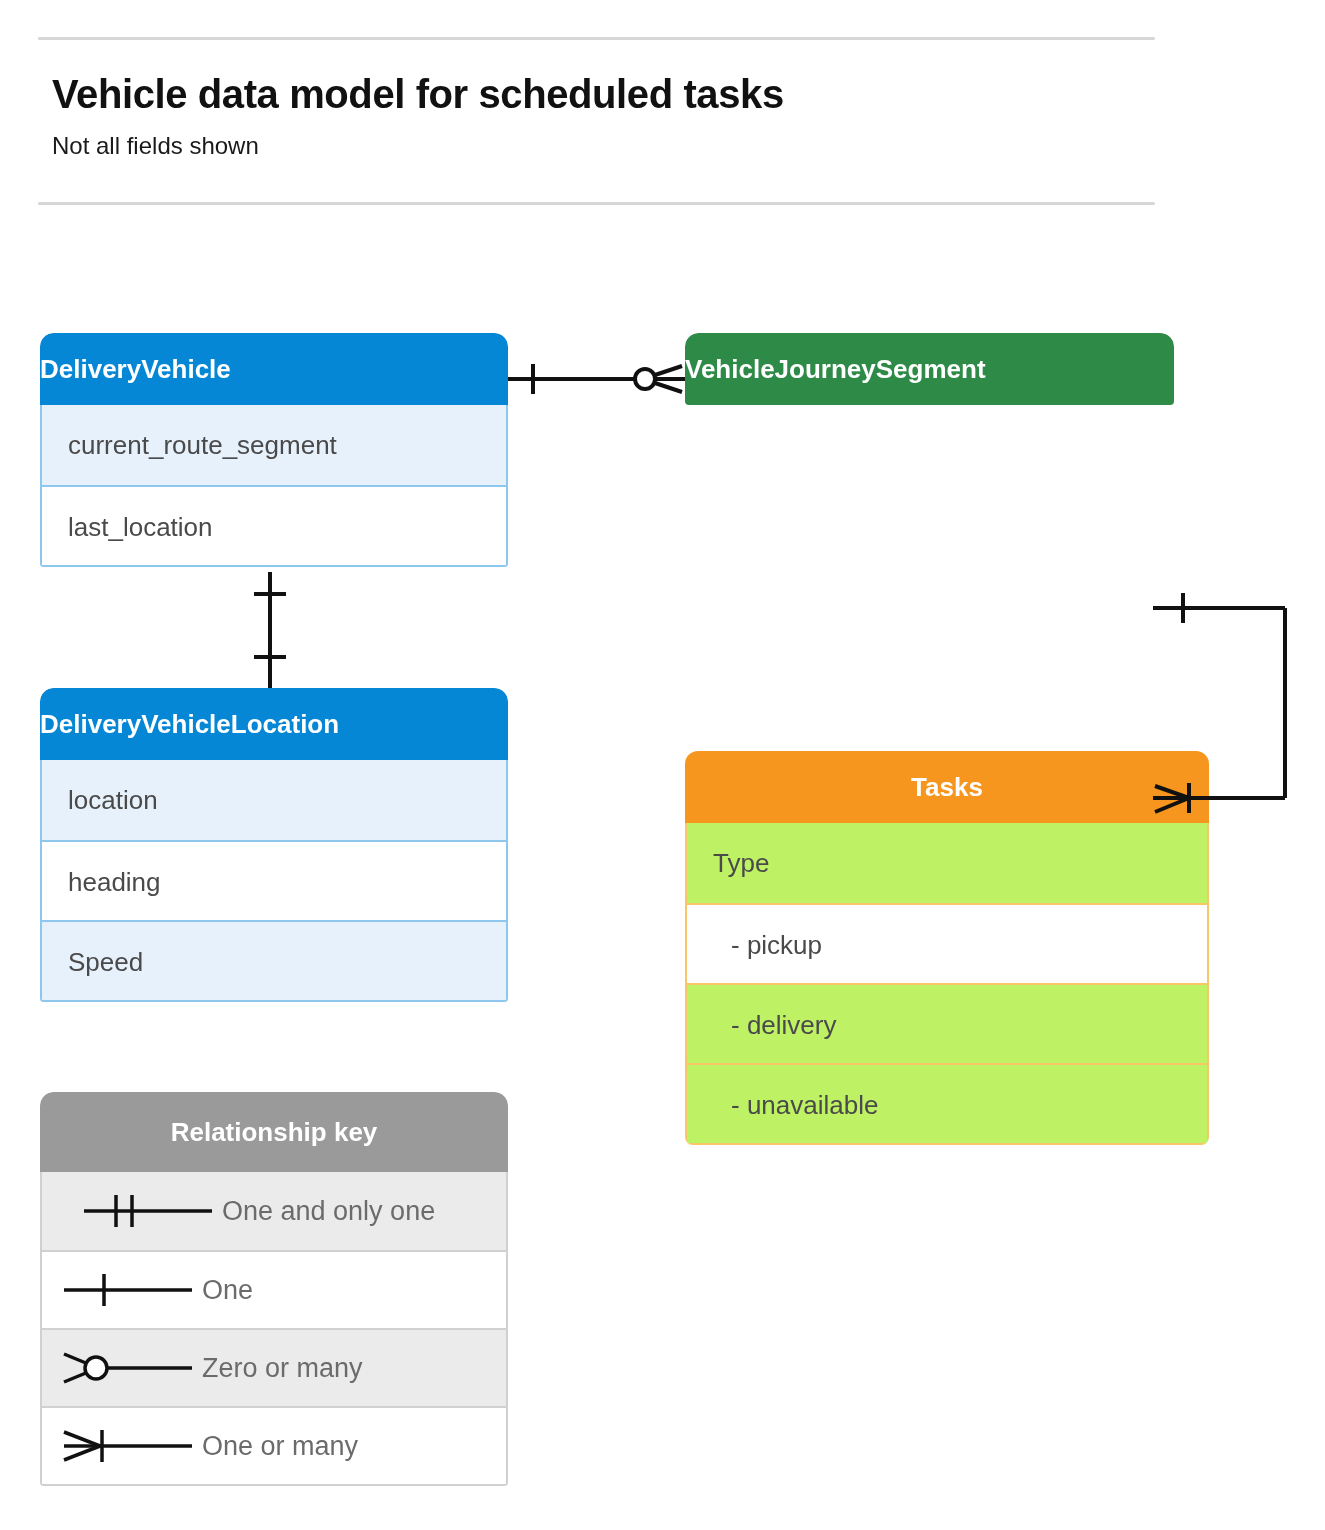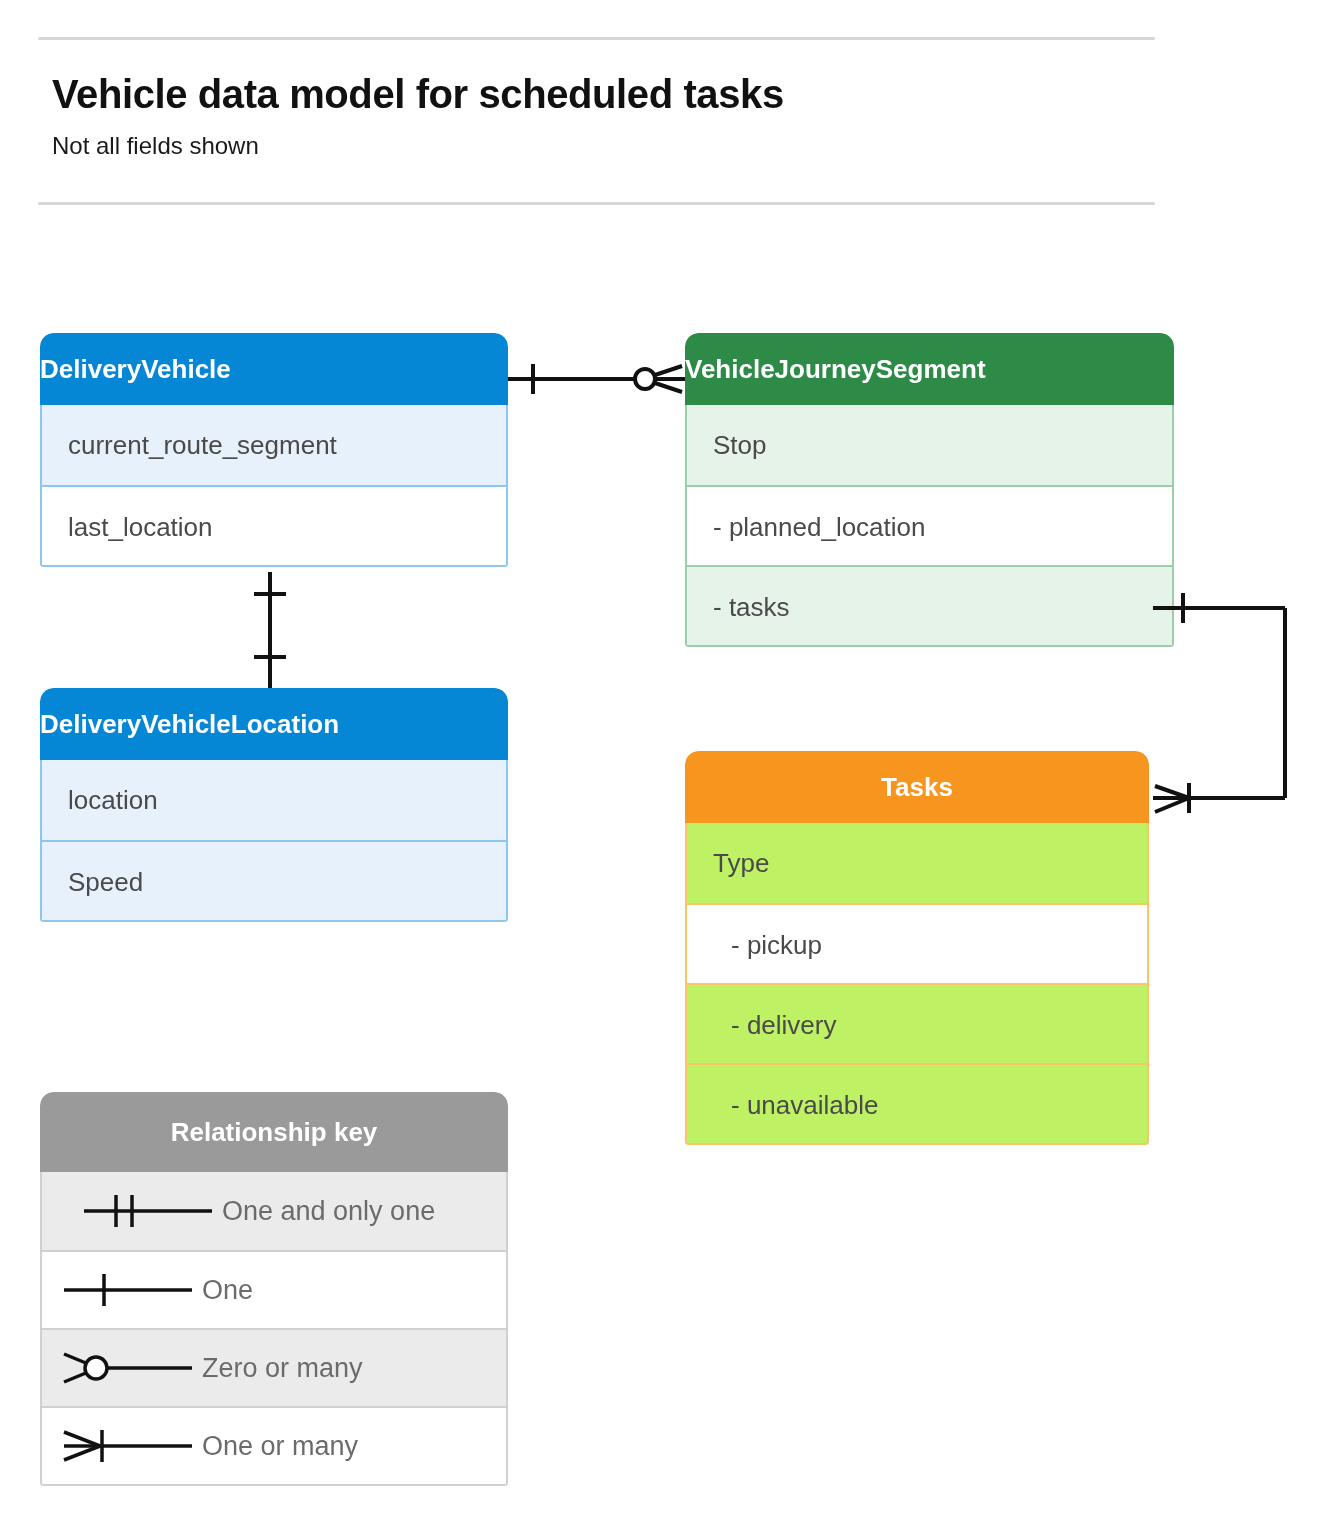--- a/index.html
+++ b/index.html
@@ -116,36 +116,32 @@
 <div class="entity e-blue" style="left:40px; top:333px; width:468px;">
   <div class="entity-header">DeliveryVehicle</div>
   <div class="entity-rows">
     <div class="row first alt">current_route_segment</div>
     <div class="row">last_location</div>
   </div>
 </div>
 
 <div class="entity e-green" style="left:685px; top:333px; width:489px;">
   <div class="entity-header">VehicleJourneySegment</div>
-  <div class="entity-rows">
-    <div class="row first alt">Stop</div>
-    <div class="row">-  planned_location</div>
-    <div class="row alt">- tasks</div>
-  </div>
 </div>
 
 <div class="entity e-blue" style="left:40px; top:688px; width:468px;">
   <div class="entity-header">DeliveryVehicleLocation</div>
   <div class="entity-rows">
     <div class="row first alt">location</div>
+    <div class="row">heading</div>
     <div class="row alt">Speed</div>
   </div>
 </div>
 
-<div class="entity e-orange" style="left:685px; top:751px; width:464px;">
+<div class="entity e-orange" style="left:685px; top:751px; width:524px;border-radius:8px;">
   <div class="entity-header">Tasks</div>
   <div class="entity-rows">
     <div class="row first alt">Type</div>
     <div class="row sub">-  pickup</div>
     <div class="row sub alt">-  delivery</div>
     <div class="row sub alt">-  unavailable</div>
   </div>
 </div>
 
 <div id="legend">

